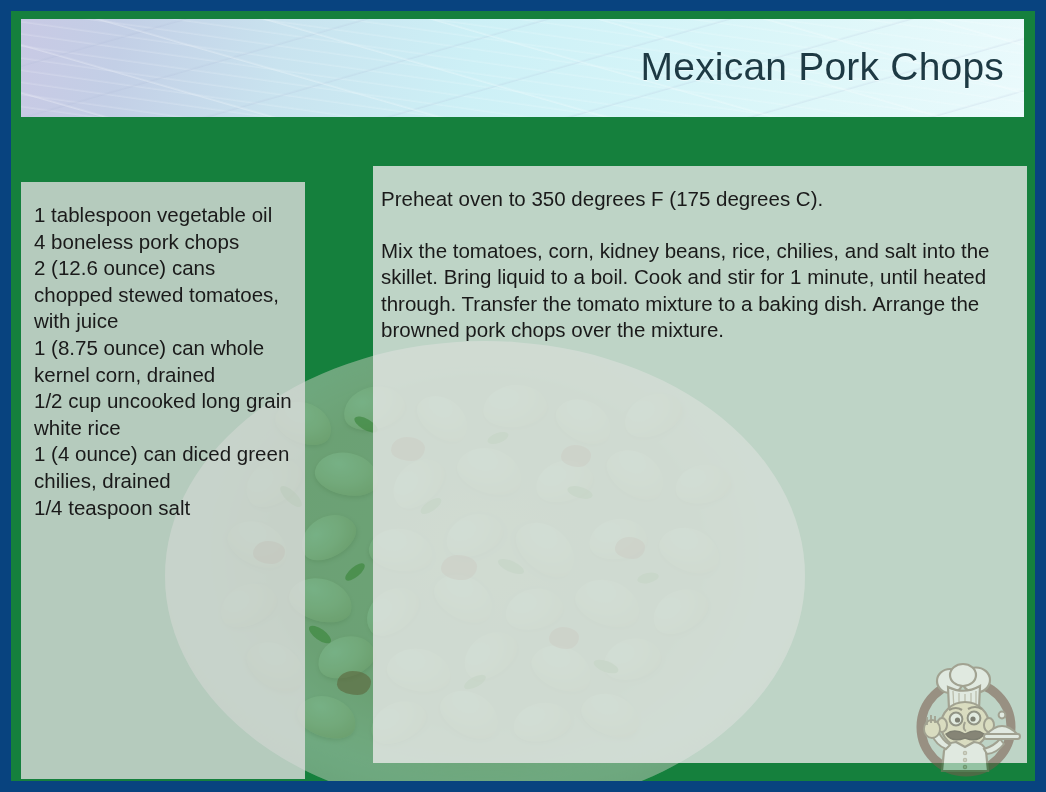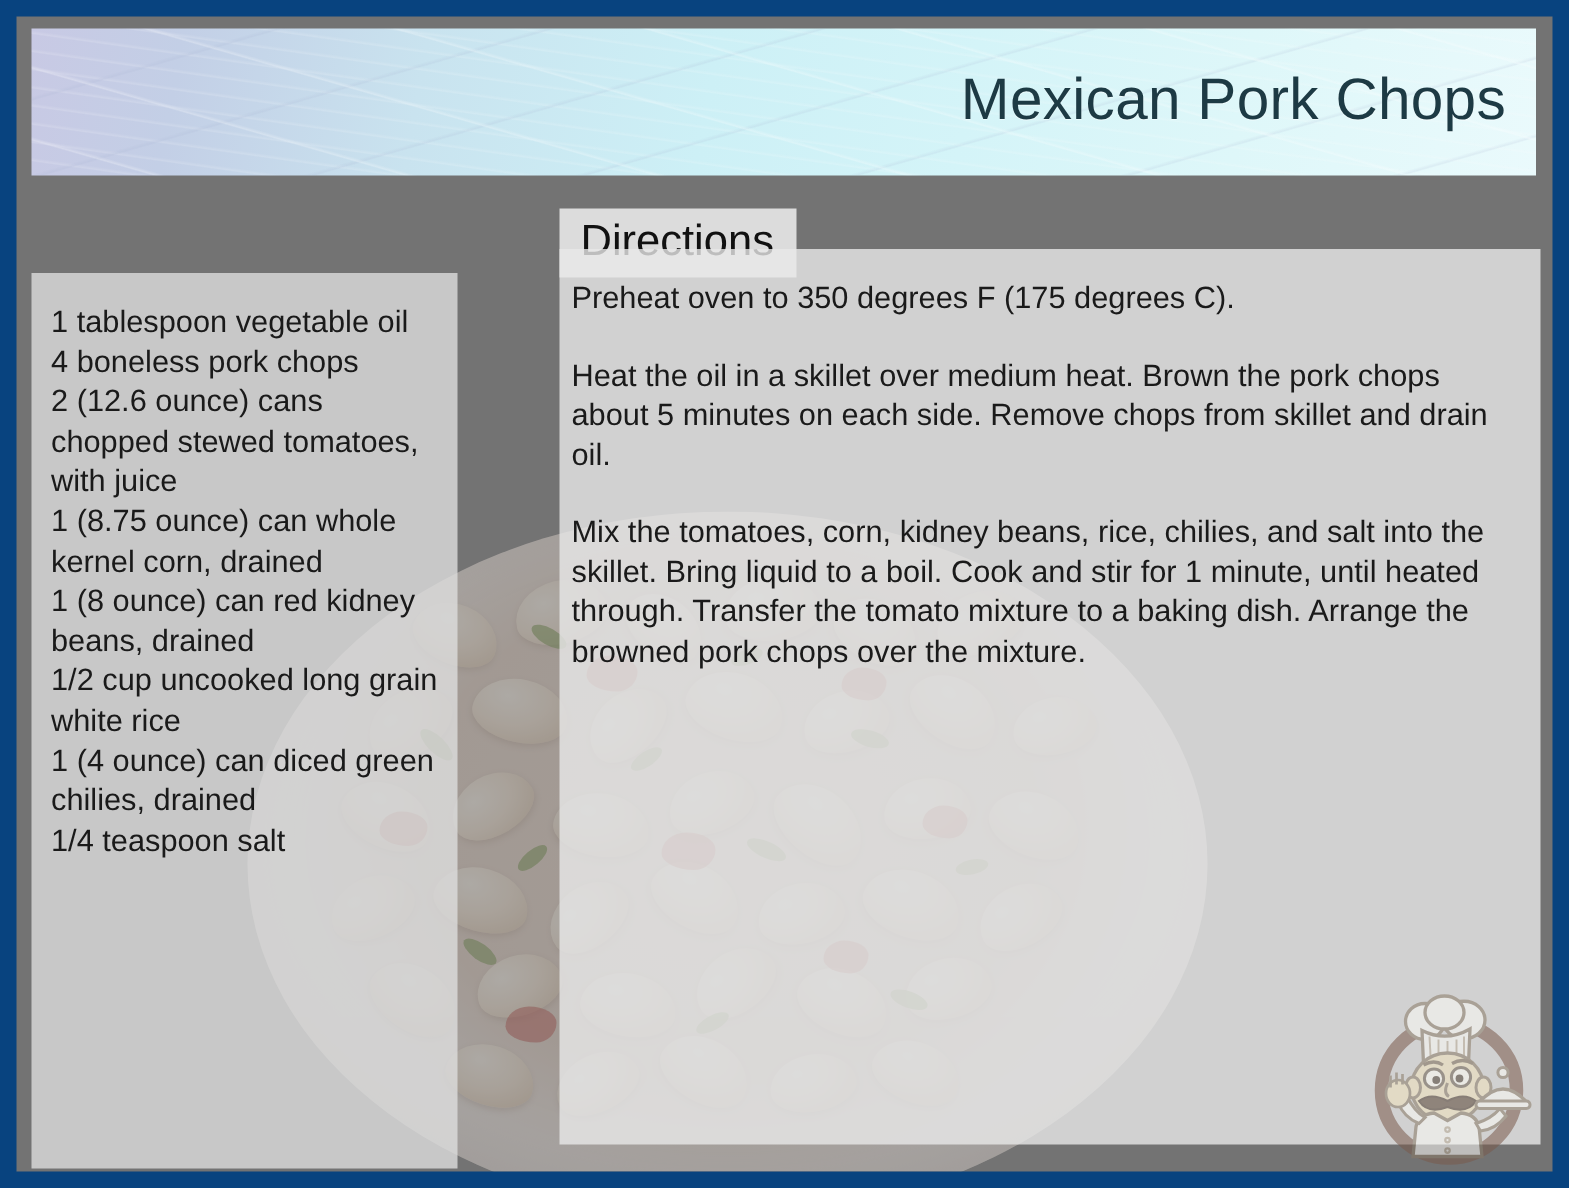--- a/index.html
+++ b/index.html
@@ -20,21 +20,21 @@
     overflow: hidden;
   }
 
   
   #page {
     position: absolute;
     left: 11px;
     top: 11px;
     width: 1024px;
     height: 770px;
-    background: #737373;
+    background: #15803d;
     overflow: hidden;
   }
 
   
   #banner {
     position: absolute;
     left: 10px;
     top: 8px;
     width: 1003px;
     height: 98px;
@@ -257,31 +257,28 @@
       <div id="banner-weave"></div>
       <div id="banner-title">Mexican Pork Chops</div>
     </div>
 
     <div class="panel panel-ing" id="panel-ingredients">
       <ul class="ing-list">
         <li>1 tablespoon vegetable oil</li>
         <li>4 boneless pork chops</li>
         <li>2 (12.6 ounce) cans chopped stewed tomatoes, with juice</li>
         <li>1 (8.75 ounce) can whole kernel corn, drained</li>
-        <li>1 (8 ounce) can red kidney beans, drained</li>
         <li>1/2 cup uncooked long grain white rice</li>
         <li>1 (4 ounce) can diced green chilies, drained</li>
         <li>1/4 teaspoon salt</li>
       </ul>
     </div>
 
-    <div class="tab" id="tab-directions">Directions</div>
     <div class="panel panel-dir" id="panel-directions">
       <p class="dir-p">Preheat oven to 350 degrees F (175 degrees C).</p>
-      <p class="dir-p">Heat the oil in a skillet over medium heat. Brown the pork chops about 5 minutes on each side. Remove chops from skillet and drain oil.</p>
       <p class="dir-p">Mix the tomatoes, corn, kidney beans, rice, chilies, and salt into the skillet. Bring liquid to a boil. Cook and stir for 1 minute, until heated through. Transfer the tomato mixture to a baking dish. Arrange the browned pork chops over the mixture.</p>
     </div>
 
     <div id="chef-logo">
       <svg viewBox="0 0 124 124" xmlns="http://www.w3.org/2000/svg">
 
         <circle cx="62" cy="68" r="45" fill="none" stroke="#7a5a4c" stroke-width="9"></circle>
 
         <g fill="#fcfbf7" stroke="#8a7a66" stroke-width="2.2">
           <ellipse cx="46" cy="22" rx="13" ry="12"></ellipse>

